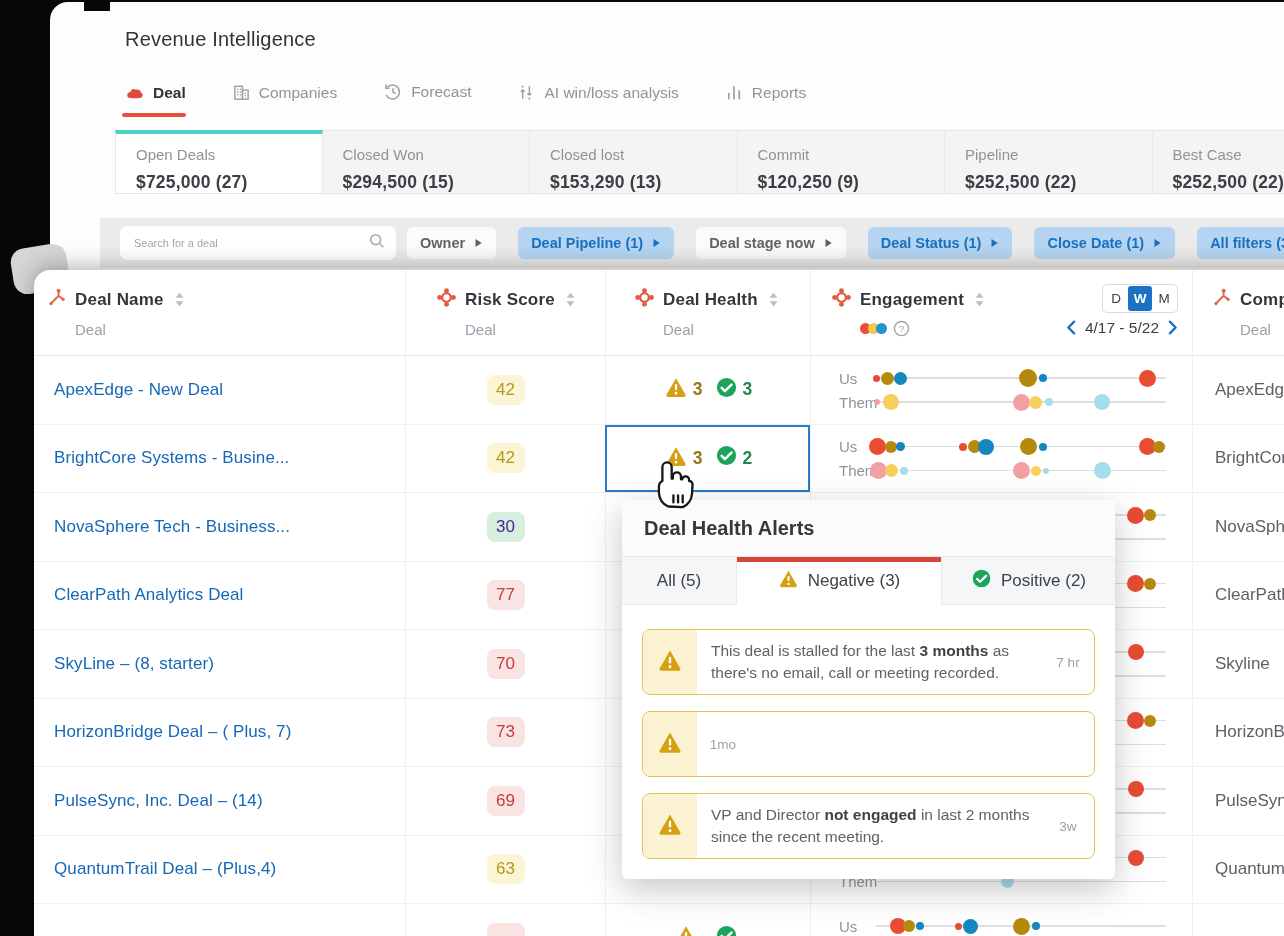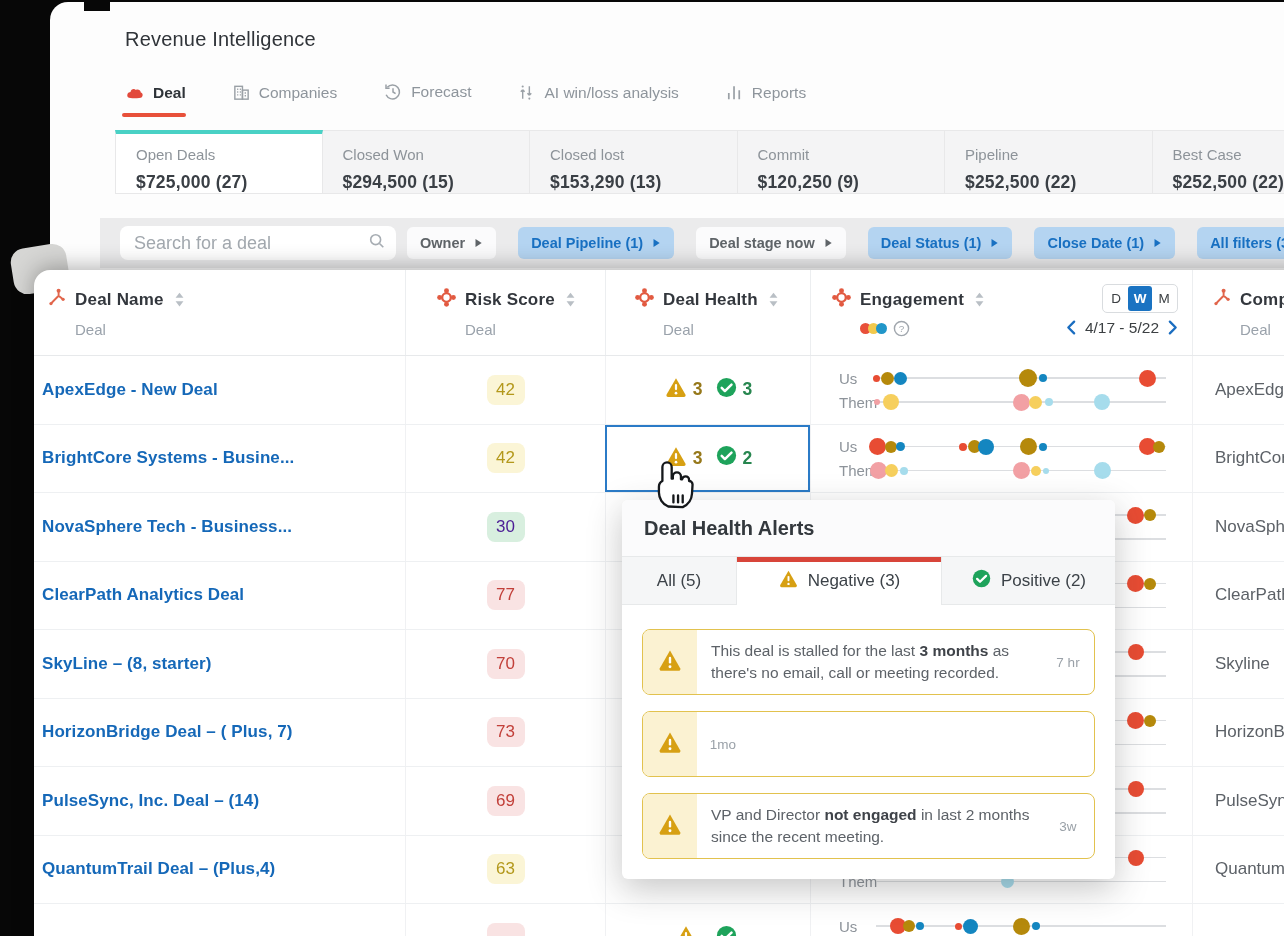--- a/index.html
+++ b/index.html
@@ -29,21 +29,21 @@
   .scard:first-child{ border-left:1px solid #e8e8e9; }
   .scard:last-child{ width:240px; }
   .scard.active{ background:#fff; border-top:4.5px solid #49d1c5; padding-top:12px; }
   .scard .lbl{ font-size:15px; color:#8d9399; margin-bottom:9px; }
   .scard .val{ font-size:17.5px; font-weight:700; color:#3a3f45; letter-spacing:.2px; }
   
   .filter-bar{ position:absolute; left:50px; right:-30px; top:216px; height:50px; background:#ebebec;
     display:flex; align-items:center; gap:11px; padding-left:20px; }
   .searchbox{ width:276px; height:34px; background:#fff; border-radius:8px; display:flex; align-items:center;
     padding:0 10px 0 12px; }
-  .searchbox input{ border:none; outline:none; flex:1; font-size:18px; color:#5f6468; background:transparent;
+  .searchbox input{ border:none; outline:none; flex:1; font-size:11px; color:#5f6468; background:transparent;
     font-family:"Liberation Sans","DejaVu Sans",sans-serif;}
   .searchbox input::placeholder{ color:#a2a8ae; }
   .chip{ height:32px; border-radius:6px; background:#fbfbfc; color:#5f6468; font-weight:700; font-size:14.5px;
     display:flex; align-items:center; gap:9px; padding:0 13px; cursor:default; white-space:nowrap;}
   .chip.blue{ background:#b4d4f1; color:#1870c2; }
   .chip .caret{ display:flex; align-items:center; }
   
   .table-card{ position:absolute; left:34px; top:270px; right:-40px; bottom:-40px; background:#fff;
     border-radius:16px 6px 0 0; box-shadow:0 -3px 22px rgba(0,0,0,.30); z-index:2;}
   .thead, .trow{ display:grid; grid-template-columns:371px 200px 205px 382px 260px; }
@@ -61,21 +61,21 @@
     border-radius:5px; padding:1px; }
   .dwm .opt{ width:24px; height:25px; display:flex; align-items:center; justify-content:center; font-size:13.5px;
     color:#3c4043; border-radius:3px; cursor:default;}
   .dwm .opt.sel{ background:#1a73c2; color:#fff; font-weight:700;}
   .datenav{ position:absolute; right:10px; top:48px; display:flex; align-items:center; gap:4px; }
   .datenav .dr{ font-size:15.5px; color:#3c4043; }
   
   .trow{ height:68.5px; border-bottom:1px solid #eef0f2; position:relative; }
   .td{ border-left:1px solid #f0f1f3; display:flex; align-items:center; position:relative; }
   .td:first-child{ border-left:none; }
-  .td-name{ padding-left:8px; color:#1568b8; font-weight:700; font-size:17px; letter-spacing:.1px; white-space:nowrap;}
+  .td-name{ padding-left:20px; color:#1568b8; font-weight:400; font-size:17px; letter-spacing:.1px; white-space:nowrap;}
   .td-risk{ justify-content:center; }
   .badge{ min-width:38px; height:30px; padding:0 7px; border-radius:8px; display:flex; align-items:center;
     justify-content:center; font-size:17px; font-weight:400; }
   .badge.yellow{ background:#fbf5d6; color:#b3981b; }
   .badge.green{ background:#d8efdf; color:#4c1d95; }
   .badge.pink{ background:#f9e3e3; color:#c2403a; }
   .td-health{ justify-content:center; gap:12px; }
   .td-health.selected{ outline:2px solid #2b7bc7; outline-offset:-2px; }
   .hitem{ display:flex; align-items:center; gap:5px; font-size:17.5px; font-weight:700; }
   .hitem.neg{ color:#96781a; } .hitem.pos{ color:#27864f; }

